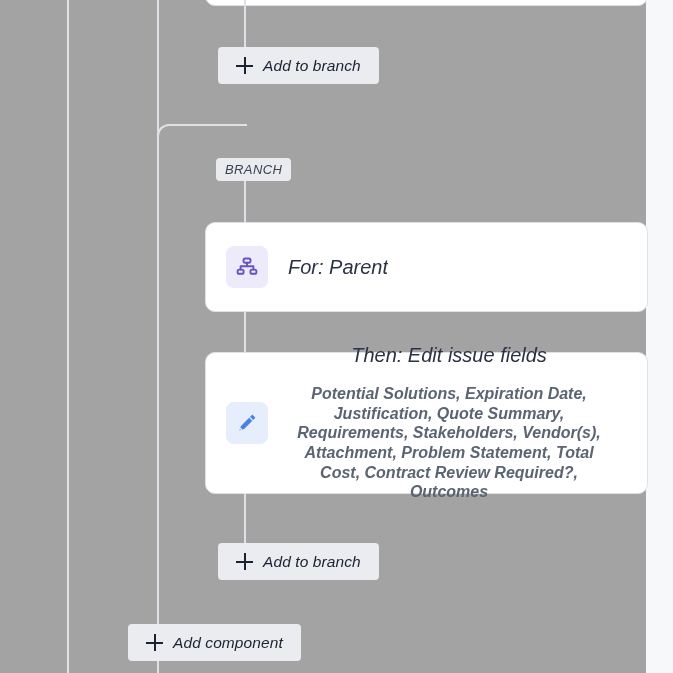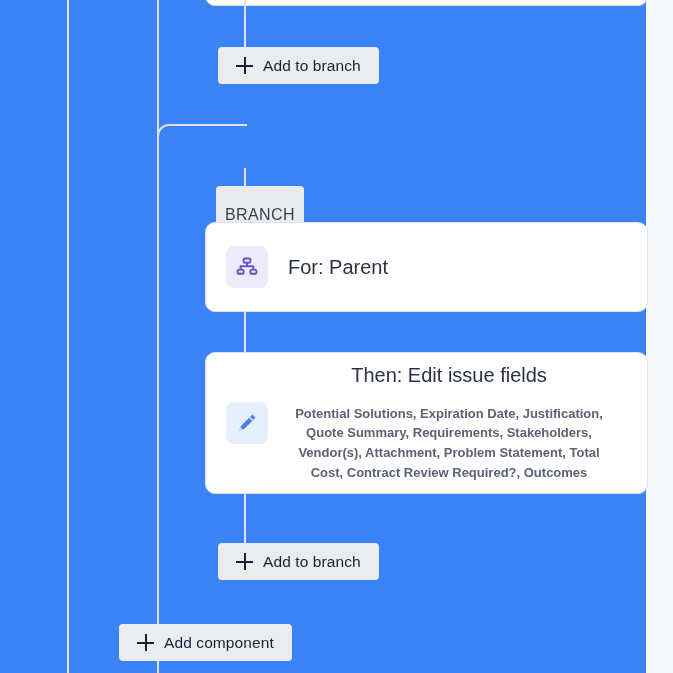--- a/index.html
+++ b/index.html
@@ -10,21 +10,22 @@
     width: 673px;
     height: 673px;
     background: #F7F8FA;
     font-family: "Liberation Sans", sans-serif;
     overflow: hidden;
   }
   #canvas {
     position: relative;
     width: 646px;
     height: 673px;
-    background: #3b82f6;
+    background: #a3a3a3;
+    font-style: italic;
   }
 
   
   .vline {
     position: absolute;
     width: 2px;
     background: #DFE1E6;
   }
   .elbow {
     position: absolute;
@@ -86,37 +87,36 @@
     left: 0; top: 7.5px;
     width: 17px; height: 2px;
   }
   .plus-icon::after {
     top: 0; left: 7.5px;
     width: 2px; height: 17px;
   }
 
   #btn-add-branch-top  { left: 218px; top: 47px; }
   #btn-add-branch-bot  { left: 218px; top: 543px; }
-  #btn-add-component   { left: 119px; top: 624px; }
+  #btn-add-component   { left: 128px; top: 624px; }
 
   
   .branch-badge {
     position: absolute;
     left: 216px;
     top: 158px;
     height: 23px;
-    padding: 17px 9px;
+    padding: 0 9px;
     display: flex;
     align-items: center;
     background: #E9EBEF;
     border-radius: 4px;
-    font-size: 16px;
+    font-size: 13px;
     letter-spacing: 0.4px;
     color: #3A4251;
-    margin-top: 28px;
   }
 
   
   .card {
     position: absolute;
     left: 205px;
     width: 443px;
     background: #FFFFFF;
     border: 1px solid #DFE1E6;
     border-radius: 10px;
@@ -146,21 +146,21 @@
     margin-right: 18px;
     overflow: hidden;
   }
   .card-title {
     font-size: 20px;
     color: #2B3245;
     line-height: 22px;
   }
   .card-fields {
     margin-top: 18px;
-    font-size: 13px;
+    font-size: 16px;
     font-weight: bold;
     color: #5A6472;
     line-height: 19.7px;
     max-width: 322px;
   }
 </style>
 </head>
 <body>
 
 <div id="canvas">

